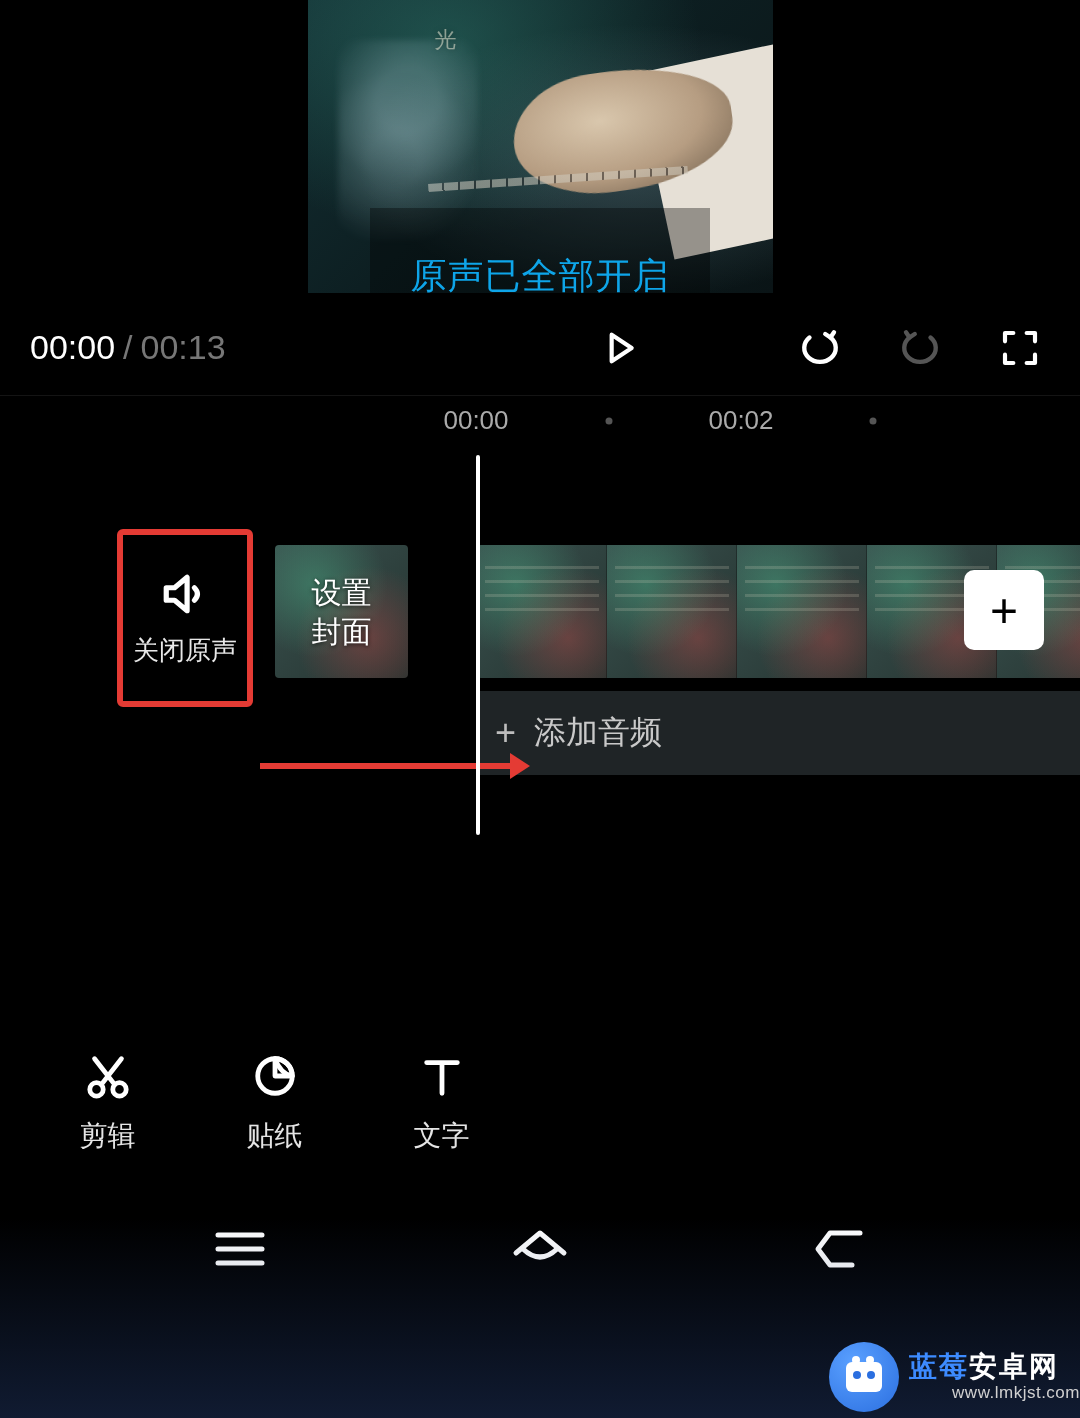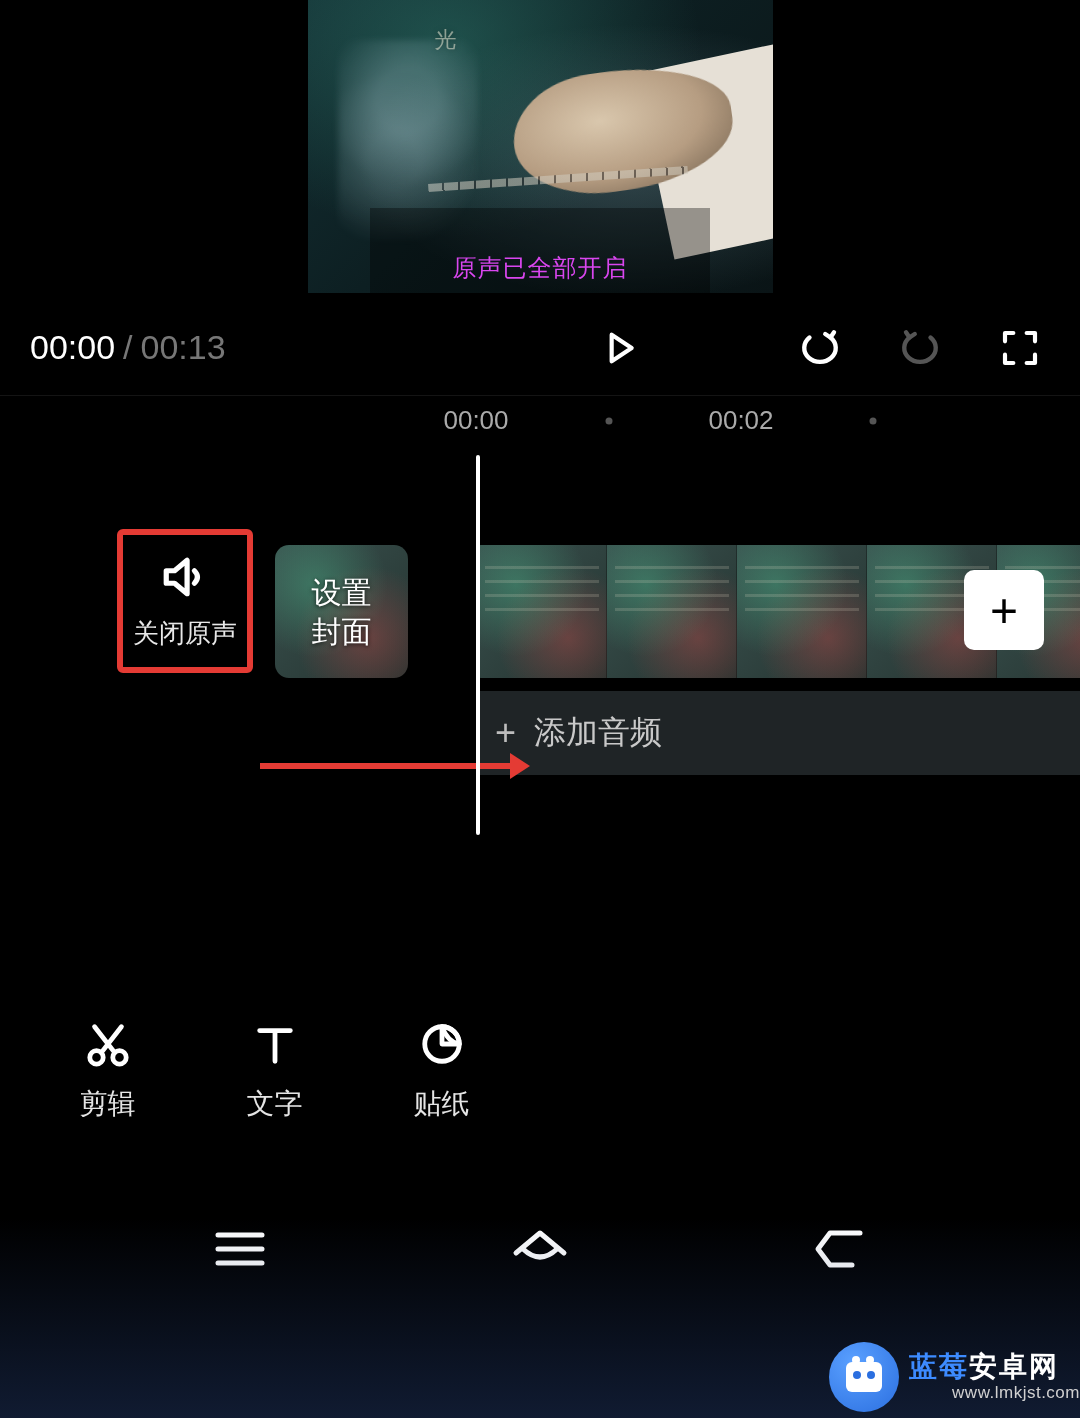--- a/index.html
+++ b/index.html
@@ -93,22 +93,22 @@
     bottom: 0;
     width: 340px;
     height: 85px;
     background: rgba(0,0,0,.35);
   }
   .overlay-toast {
     position: absolute;
     left: 50%;
     transform: translateX(-50%);
     top: 252px;
-    font-size: 24px;
-    color: #d946ef;
+    font-size: 36px;
+    color: #0ea5e9;
     letter-spacing: 1px;
   }
 
   
   .controls-row {
     height: 95px;
     display: flex;
     align-items: center;
     padding: 0 30px 0 30px;
     gap: 0;
@@ -172,39 +172,39 @@
     background: #fff;
     border-radius: 2px;
   }
 
   
   .mute-box {
     position: absolute;
     left: 117px;
     top: 84px;
     width: 136px;
-    height: 144px;
+    height: 178px;
     border: 6px solid #e43b34;
     border-radius: 6px;
     display: flex;
     flex-direction: column;
     align-items: center;
     justify-content: center;
     gap: 14px;
   }
   .mute-box .lbl { font-size: 26px; color: #e8e8e8; }
 
   
   .cover-thumb {
     position: absolute;
     left: 275px;
     top: 100px;
     width: 133px;
     height: 133px;
-    border-radius: 14px;
+    border-radius: 4px;
     background:
       radial-gradient(circle at 30% 30%, rgba(80,200,150,.35), transparent 55%),
       radial-gradient(circle at 70% 70%, rgba(220,80,80,.35), transparent 55%),
       linear-gradient(135deg,#3a524f,#24322f);
     display: flex;
     align-items: center;
     justify-content: center;
     text-align: center;
     font-size: 30px;
     line-height: 1.3;
@@ -281,21 +281,21 @@
     top: 306px;
     width: 270px;
     height: 30px;
     pointer-events: none;
   }
 
   
   .tool-strip {
     position: absolute;
     left: 0; right: 0;
-    bottom: 276px;
+    bottom: 244px;
     height: 140px;
     display: flex;
     align-items: center;
     justify-content: flex-start;
     padding-left: 75px;
     gap: 102px;
   }
   .tool {
     width: 65px;
     display: flex;
@@ -473,32 +473,32 @@
       <circle class="stroke" cx="12" cy="38" r="7"></circle>
       <circle class="stroke" cx="36" cy="38" r="7"></circle>
       <path class="stroke" d="M17 33 L38 6 M31 33 L10 6"></path>
     </svg>
     <span class="lbl">剪辑</span>
   </div>
 
 
   <div class="tool">
     <svg viewBox="0 0 48 48">
-      <path class="stroke" d="M8 10 H40 M24 10 V42"></path>
-    </svg>
-    <span class="lbl">文字</span>
-  </div>
-
-  <div class="tool">
-    <svg viewBox="0 0 48 48">
       <circle class="stroke" cx="24" cy="24" r="18"></circle>
       <path class="stroke" d="M24 6 A18 18 0 0 1 42 24 L24 24 Z" fill="#fff" fill-opacity=".0"></path>
       <path class="stroke" d="M42 24 Q30 22 24 6"></path>
     </svg>
     <span class="lbl">贴纸</span>
+  </div>
+
+  <div class="tool">
+    <svg viewBox="0 0 48 48">
+      <path class="stroke" d="M8 10 H40 M24 10 V42"></path>
+    </svg>
+    <span class="lbl">文字</span>
   </div>
 
 
 </div>
 
 <div class="sysnav">
   <div>
     <svg viewBox="0 0 56 44">
       <path class="stroke" d="M6 8 H50 M6 22 H50 M6 36 H50"></path>
     </svg>

